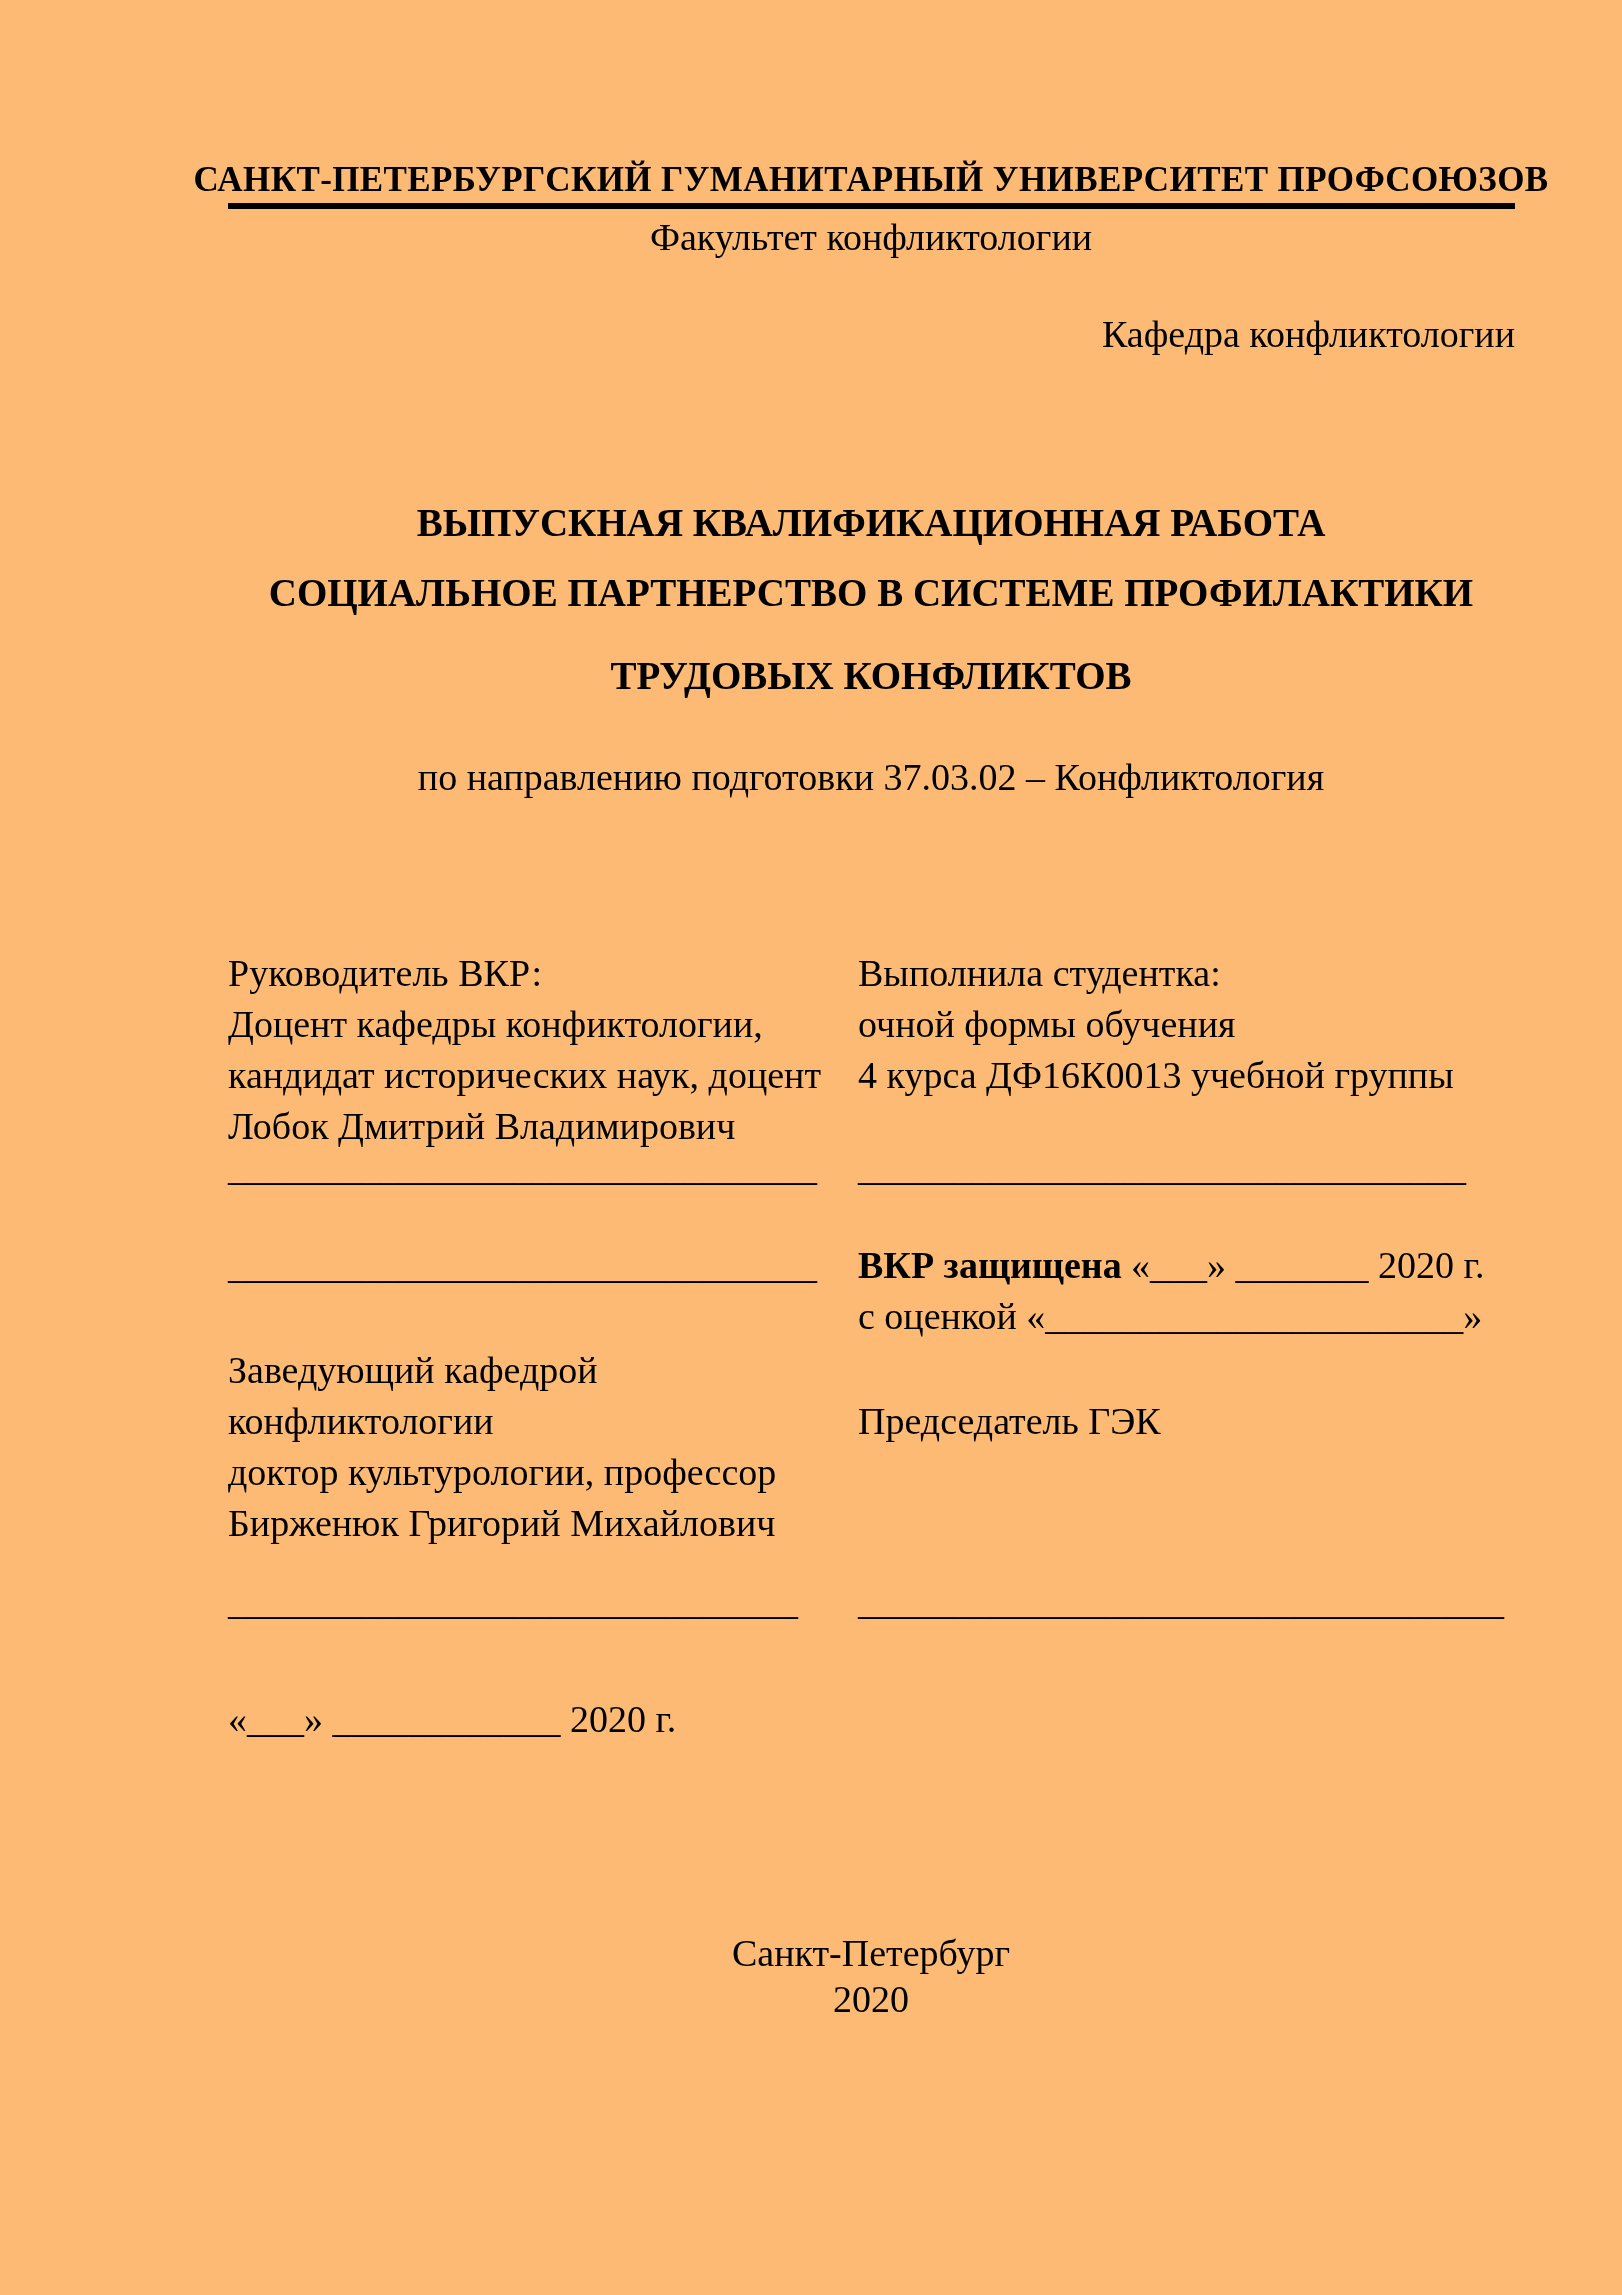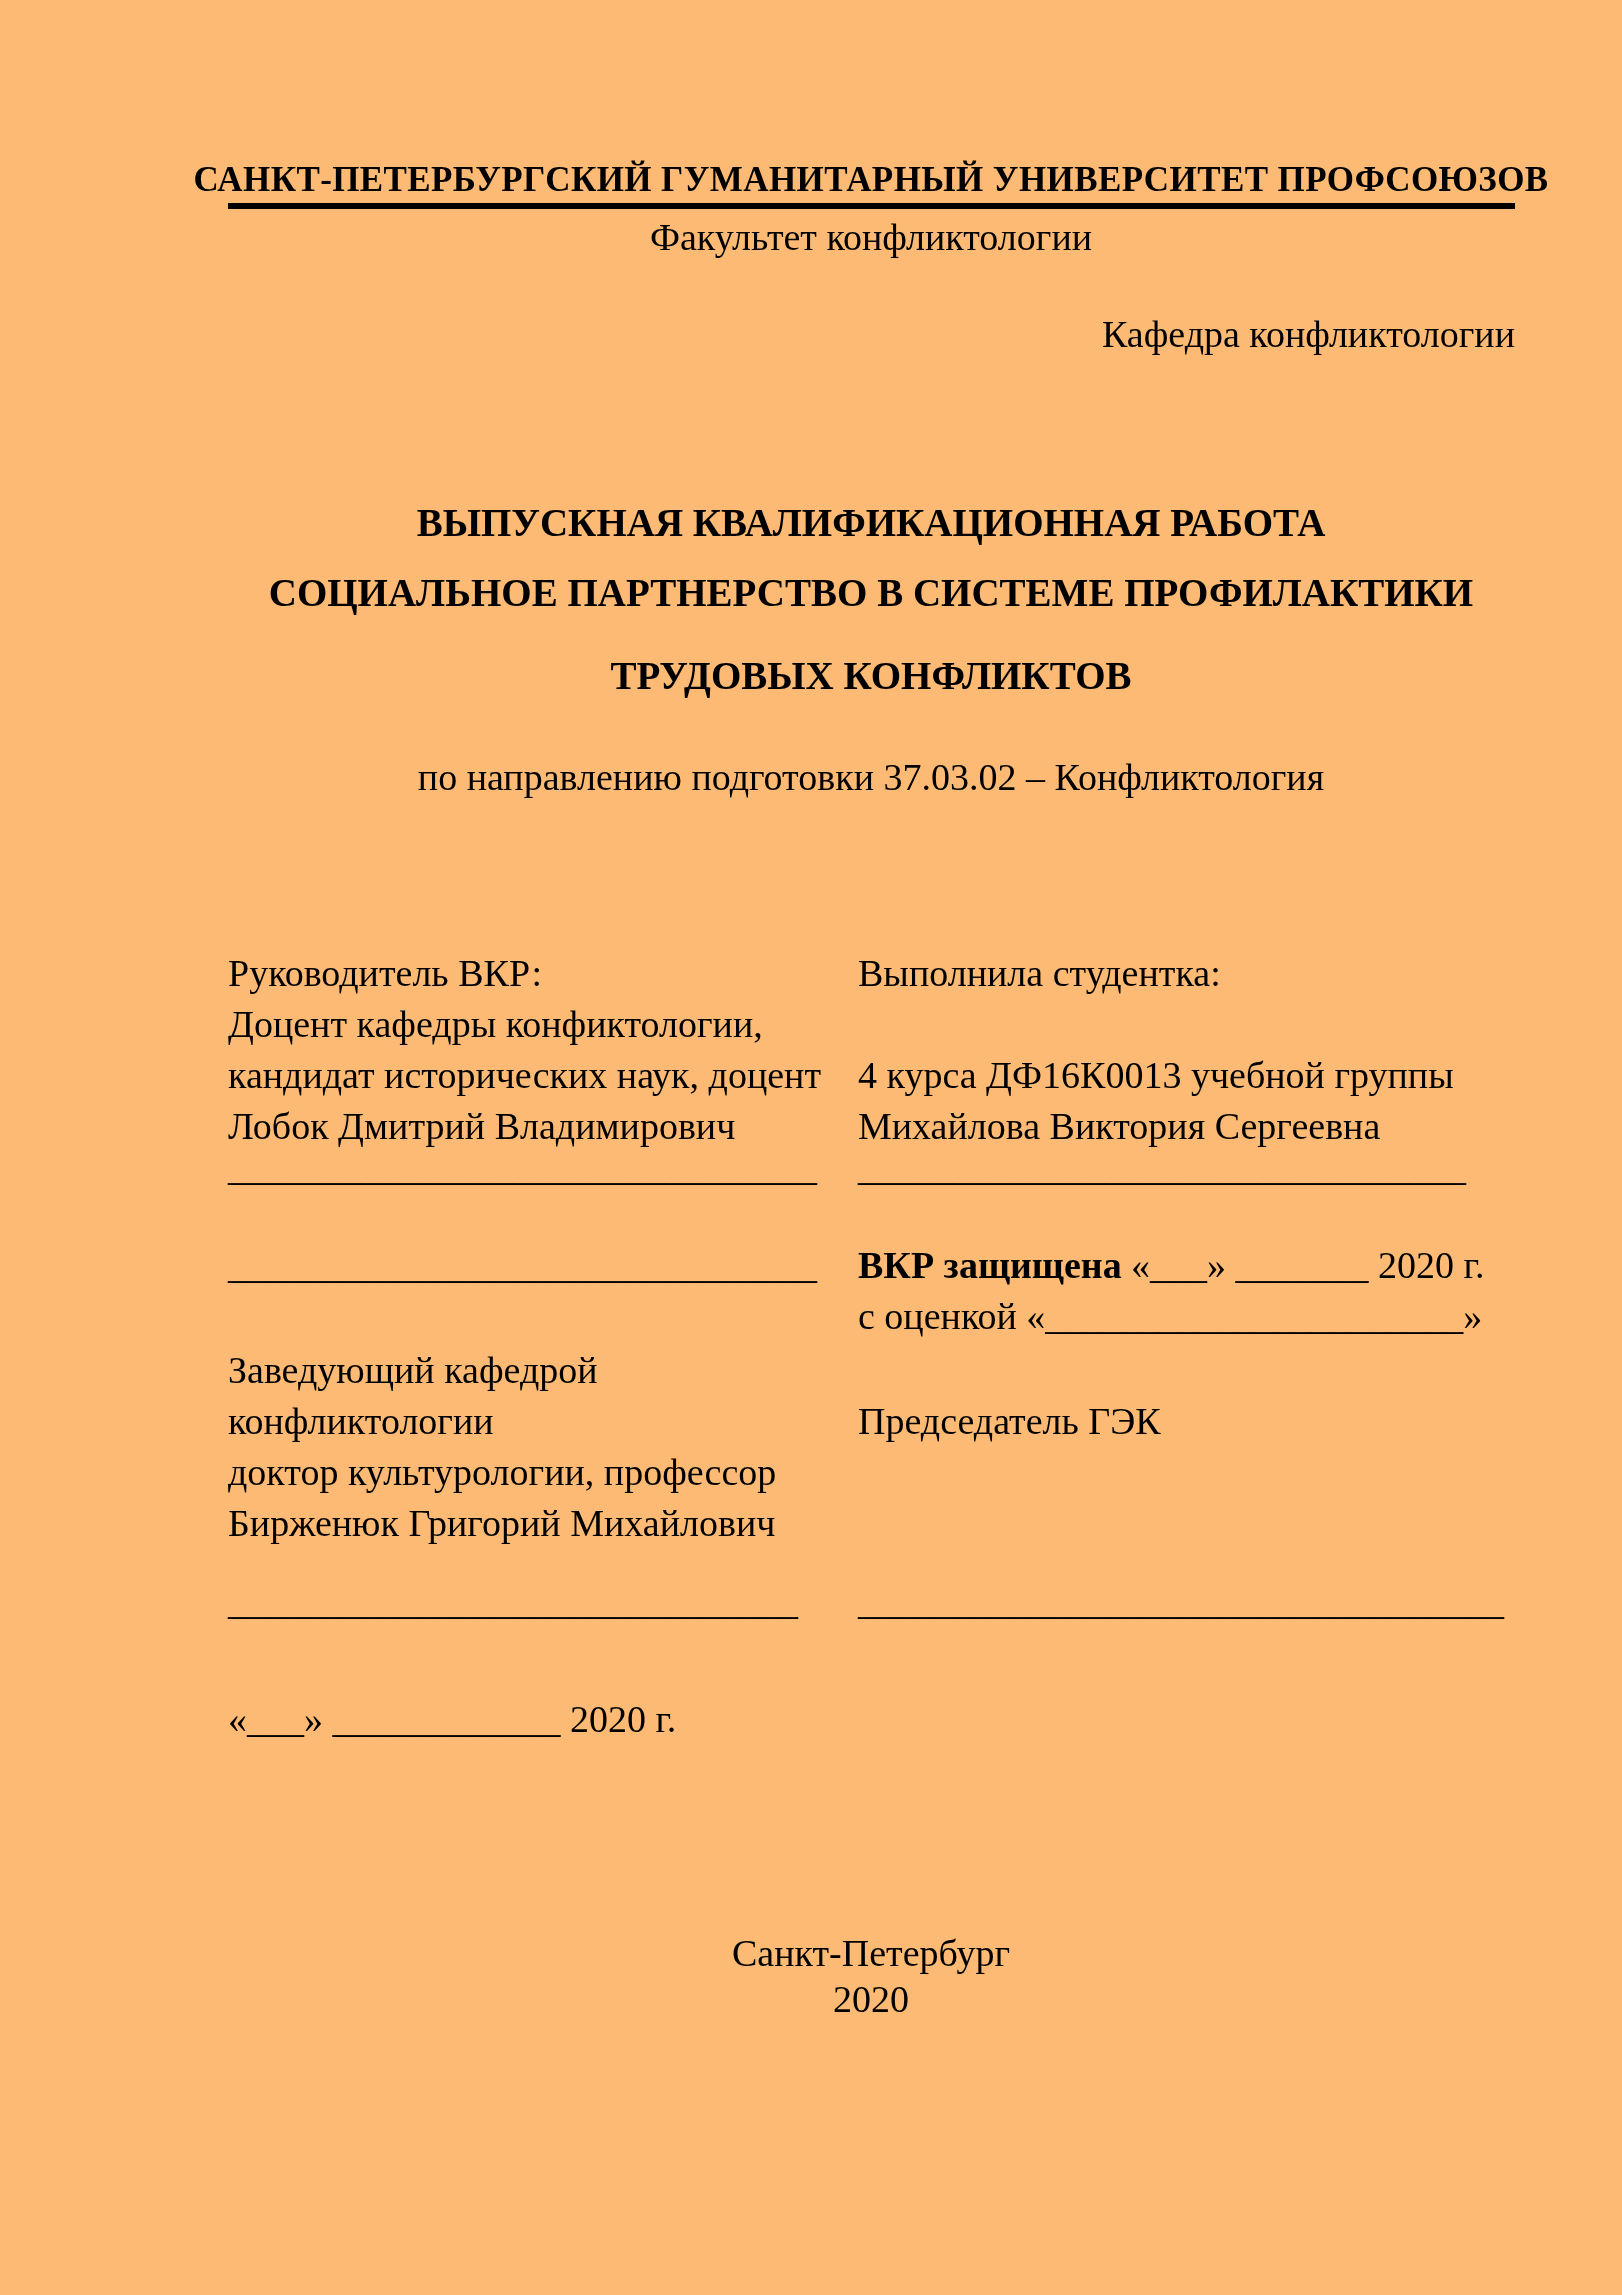--- a/index.html
+++ b/index.html
@@ -74,24 +74,24 @@
   <div class="ln lcol" style="top:1447px;">доктор культурологии, профессор</div>
 
   <div class="ln lcol" style="top:1498px;">Бирженюк Григорий Михайлович</div>
 
   <div class="ln lcol" style="top:1576px;">______________________________</div>
 
   <div class="ln lcol" style="top:1694px;">«___» ____________ 2020 г.</div>
 
   <div class="ln rcol" style="top:948px;">Выполнила студентка:</div>
 
+  <div class="ln rcol" style="top:999px;">очной формы обучения</div>
 
   <div class="ln rcol" style="top:1050px;">4 курса ДФ16К0013 учебной группы</div>
 
-  <div class="ln rcol" style="top:1101px;">Михайлова Виктория Сергеевна</div>
 
   <div class="ln rcol" style="top:1142px;">________________________________</div>
 
   <div class="ln rcol" style="top:1240px;">
     <span class="b">ВКР защищена</span><span class="gap">«___» _______ 2020 г.</span>
   </div>
 
   <div class="ln rcol" style="top:1291px;">с оценкой «______________________»</div>
 
   <div class="ln rcol" style="top:1396px;">Председатель ГЭК</div>

